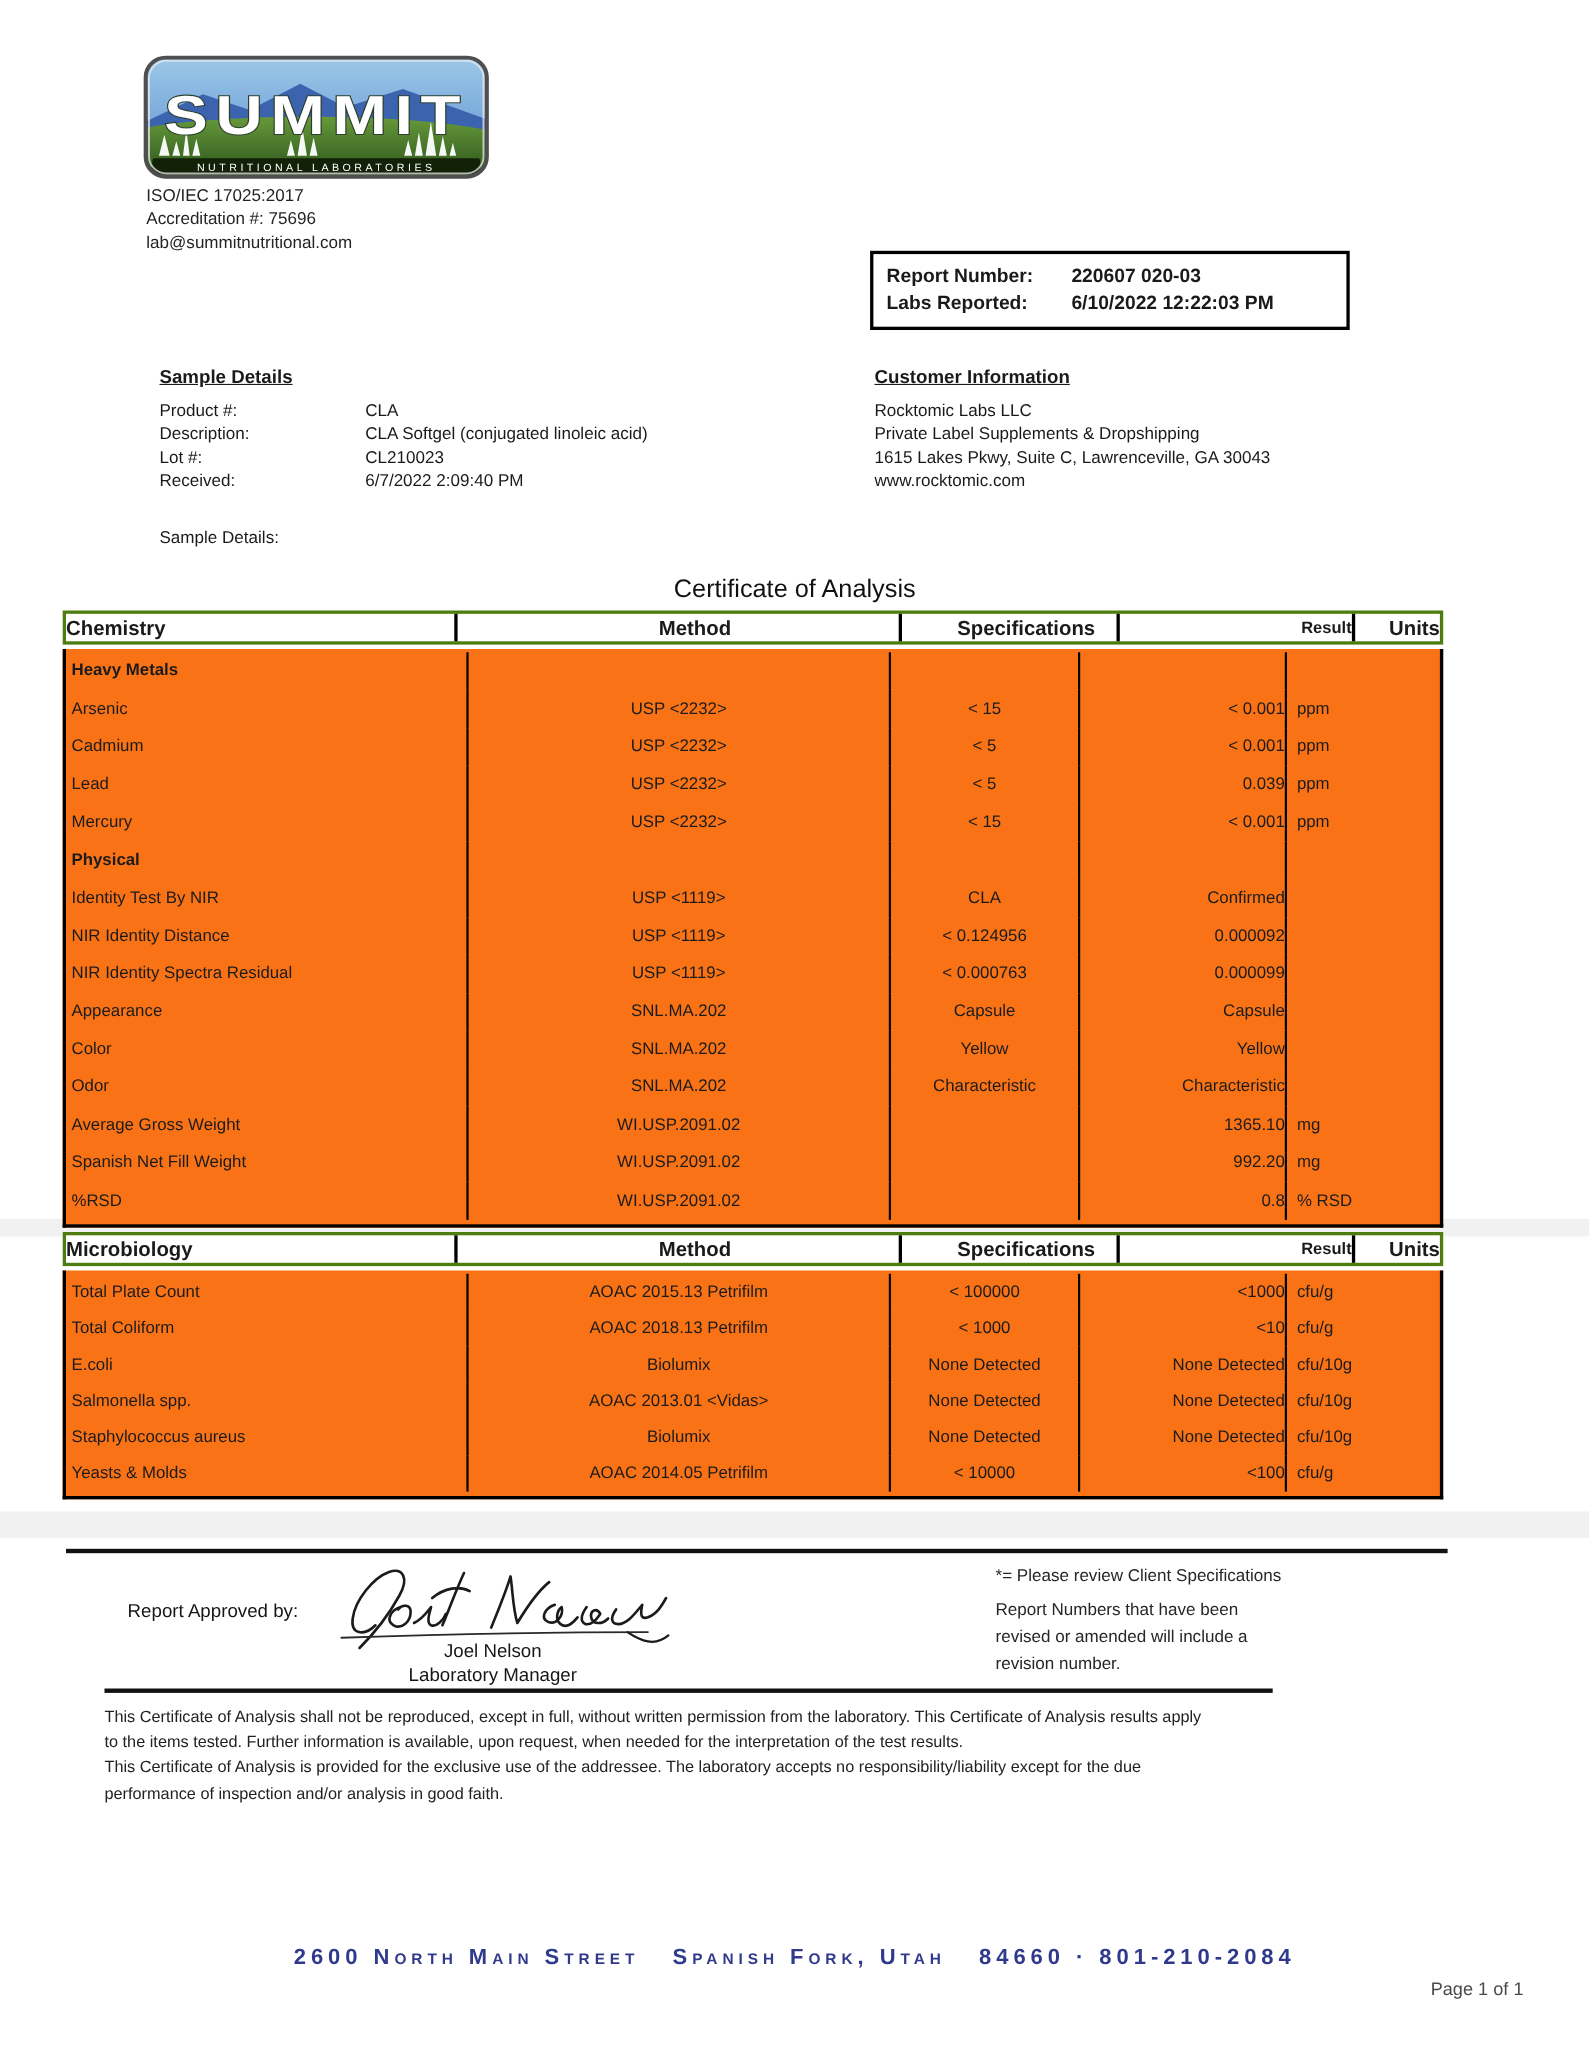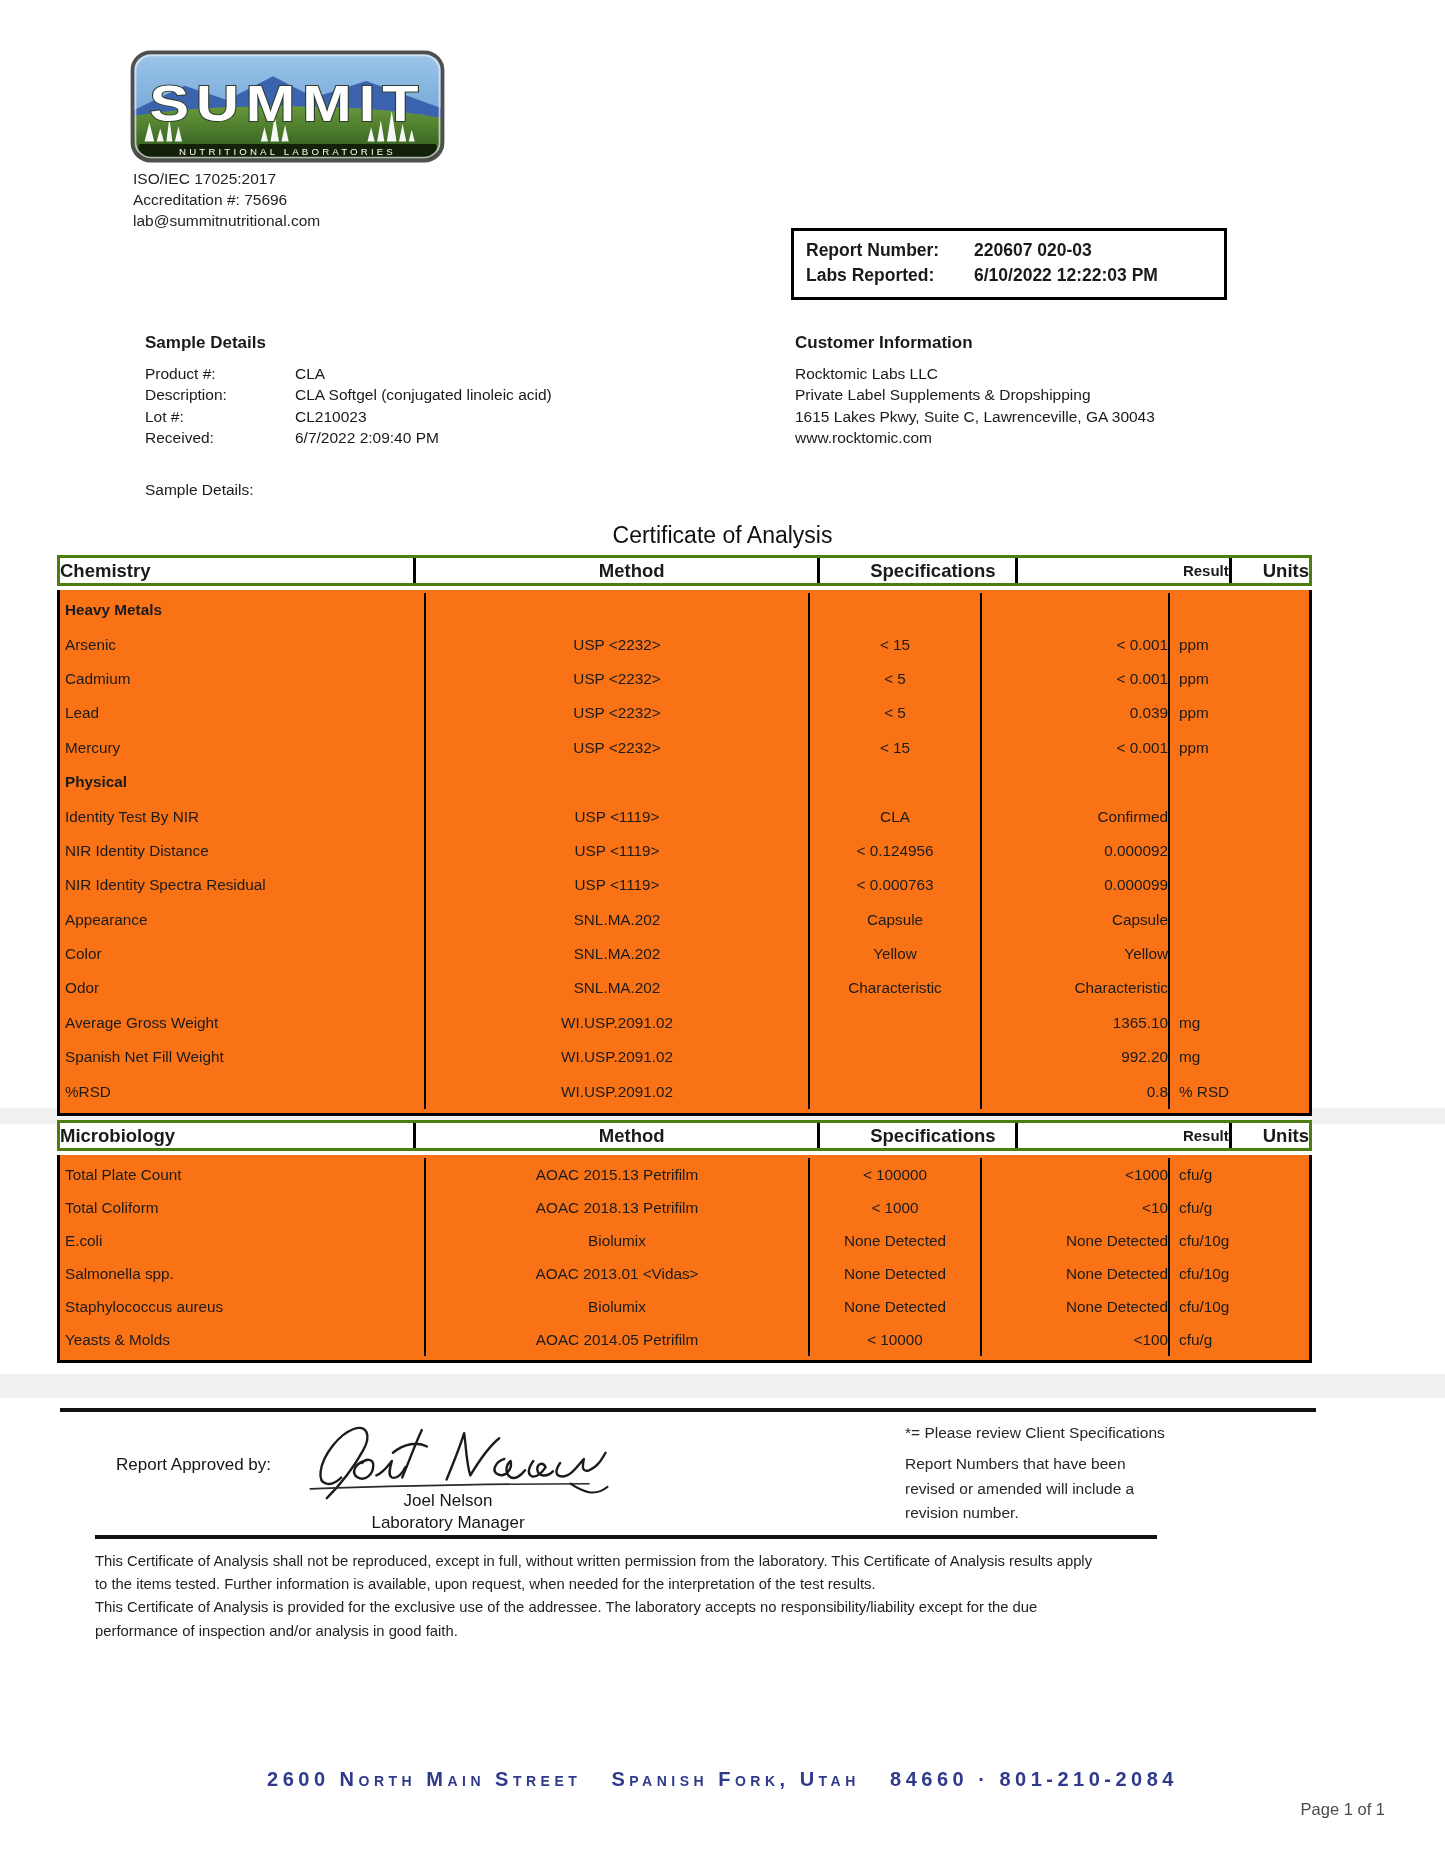--- a/index.html
+++ b/index.html
@@ -30,22 +30,22 @@
     left:791px;top:228px;width:436px;box-sizing:border-box;
     border:3px solid #000;padding:7px 12px 9px 12px;background:#fff;
   }
   .report-row{display:flex;font-weight:bold;font-size:17.5px;line-height:25px;}
   .report-row .r-label{width:168px;}
 
   
   .info-section{font-size:15.5px;line-height:21.5px;}
   .sample-details{left:145px;top:332px;width:600px;}
   .customer-info{left:795px;top:332px;width:600px;}
-  .section-heading{font-weight:bold;font-size:17px;margin-bottom:9px;}
-  .field-row{display:flex;}
+  .section-heading{font-weight:bold;text-decoration:underline;font-size:17px;margin-bottom:9px;}
+  .field-row{display:flex;gap:37px;}
   .field-row .f-label{width:150px;}
   .extra-label{margin-top:30px;}
 
   
   .coa-title{left:0;top:522px;width:1445px;text-align:center;font-size:23px;font-weight:400;color:#111;}
 
   
   .coa-table{left:57px;width:1255px;box-sizing:border-box;}
   .chemistry{top:555px;}
   .micro{top:1120px;}

